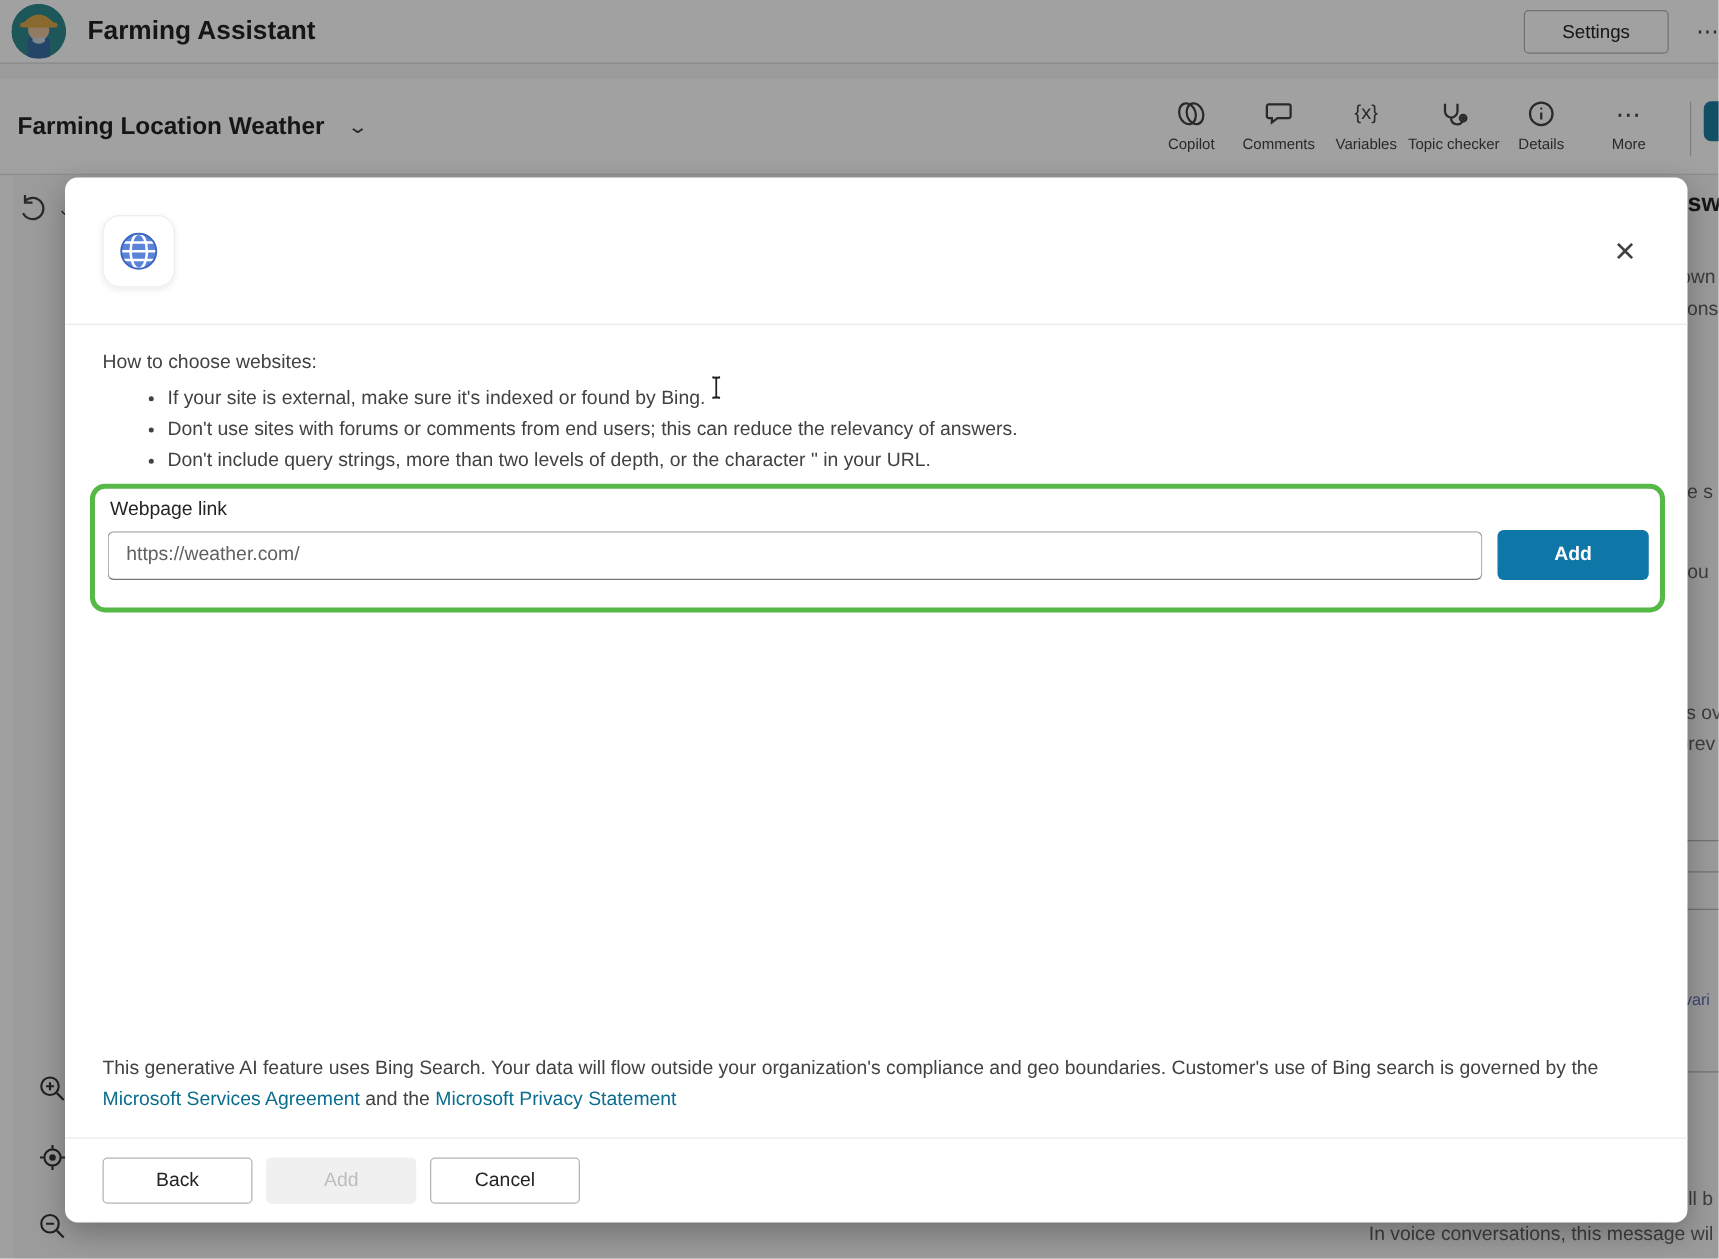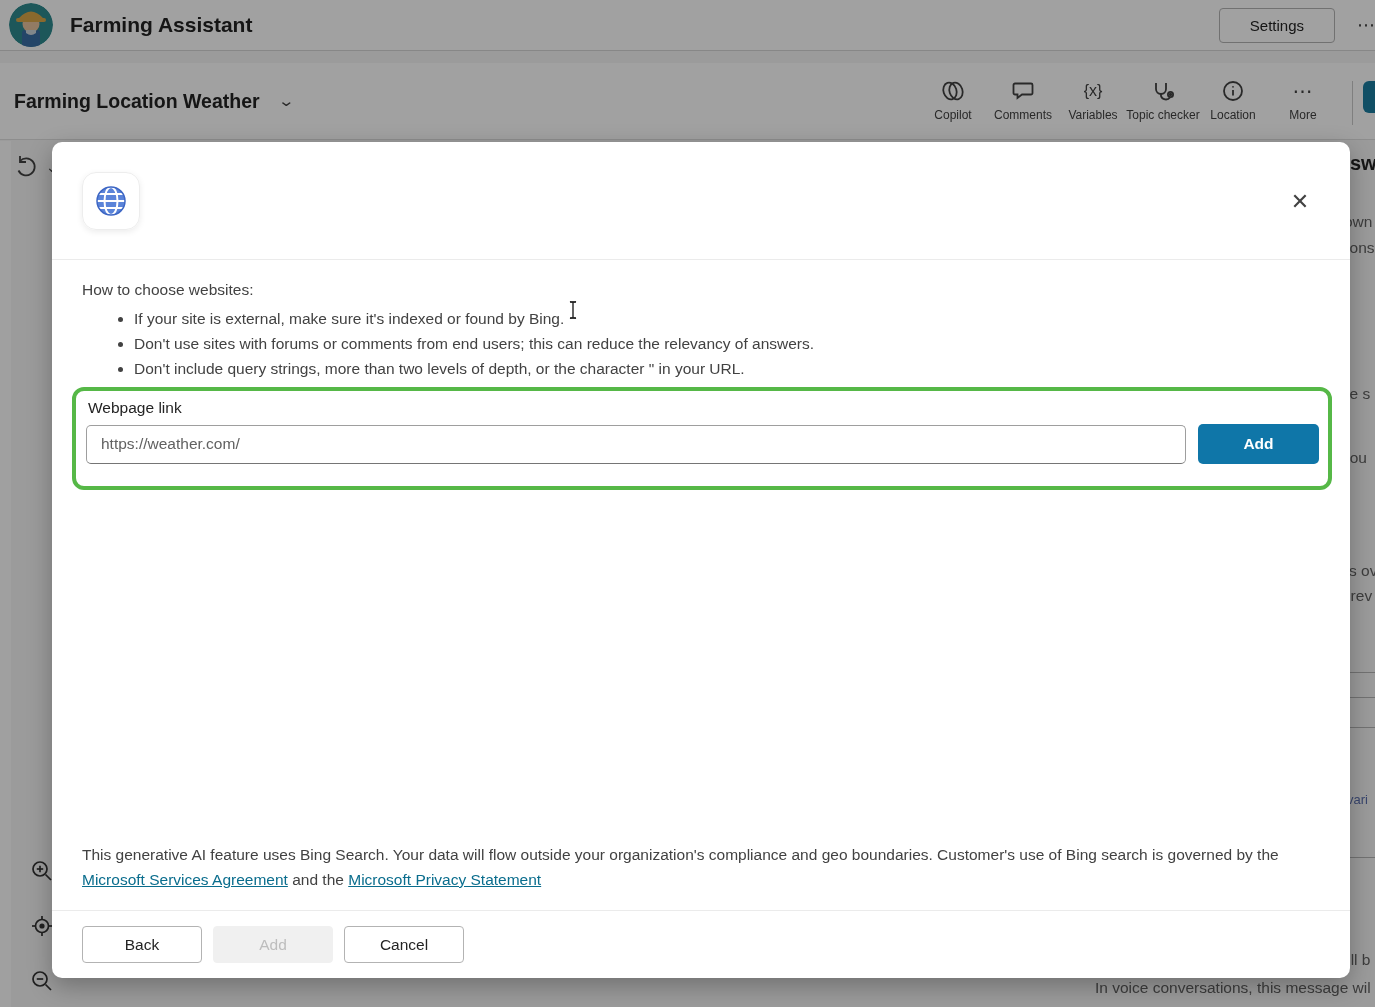--- a/index.html
+++ b/index.html
@@ -71,21 +71,21 @@
   .green-box { margin-top:6px; margin-left:-10px; margin-right:-12px; border:4px solid #56b847;
                border-radius:12px; padding:8px 9px 22px 10px; }
   .field-label { font-size:15.5px; color:#242424; padding-left:2px; margin-bottom:7px; }
   .field-row { display:flex; align-items:center; gap:12px; }
   .url-input { flex:1; height:39px; border:1px solid #9e9e9e; border-bottom-color:#757575; border-radius:5px;
                padding:0 14px; font-family:inherit; font-size:15.5px; color:#616161; outline:none; background:#fff; }
   .add-btn-primary { width:121px; height:40px; background:#0f76a8; color:#fff; border:none; border-radius:5px;
                font-family:inherit; font-size:15.5px; font-weight:700; cursor:pointer; flex:none; }
   .disclaimer { position:absolute; left:30px; right:70px; bottom:18px; font-size:15.5px;
                 line-height:25px; color:#424242; }
-  .disclaimer a { color:#0a6d8d; text-decoration:underline; cursor:pointer; }
+  .disclaimer a { color:#0a6d8d; cursor:pointer; }
   .modal-footer { height:68px; border-top:1px solid #ebebeb; display:flex; align-items:center; padding:0 30px; }
   .btn { height:37px; min-width:120px; border-radius:4px; font-family:inherit; font-size:15.5px; cursor:pointer; }
   .btn-secondary { background:#fff; border:1px solid #b3b3b3; color:#242424; }
   .btn-disabled { background:#f0f0f0; border:1px solid #f0f0f0; color:#bdbdbd; cursor:default; margin-left:auto; }
   .btn + .btn { margin-left:11px; }
 
   .ibeam { position:absolute; left:567px; top:300px; z-index:30; pointer-events:none; }
 </style>
 </head>
 <body>
@@ -149,21 +149,21 @@
         <span class="t-label">Topic checker</span>
       </div>
       <div class="tool-item">
         <span class="t-icon">
           <svg width="22" height="22" viewBox="0 0 22 22" fill="none" stroke="#424242" stroke-width="1.8">
             <circle cx="11" cy="11" r="9"></circle>
             <line x1="11" y1="10" x2="11" y2="15.5"></line>
             <circle cx="11" cy="6.8" r="0.9" fill="#424242" stroke="none"></circle>
           </svg>
         </span>
-        <span class="t-label">Location</span>
+        <span class="t-label">Details</span>
       </div>
       <div class="tool-item">
         <span class="t-icon" style="font-size:20px; letter-spacing:1px;">⋯</span>
         <span class="t-label">More</span>
       </div>
       <div class="tool-divider"></div>
       <div class="save-sliver"></div>
     </div>
   </div>
 

